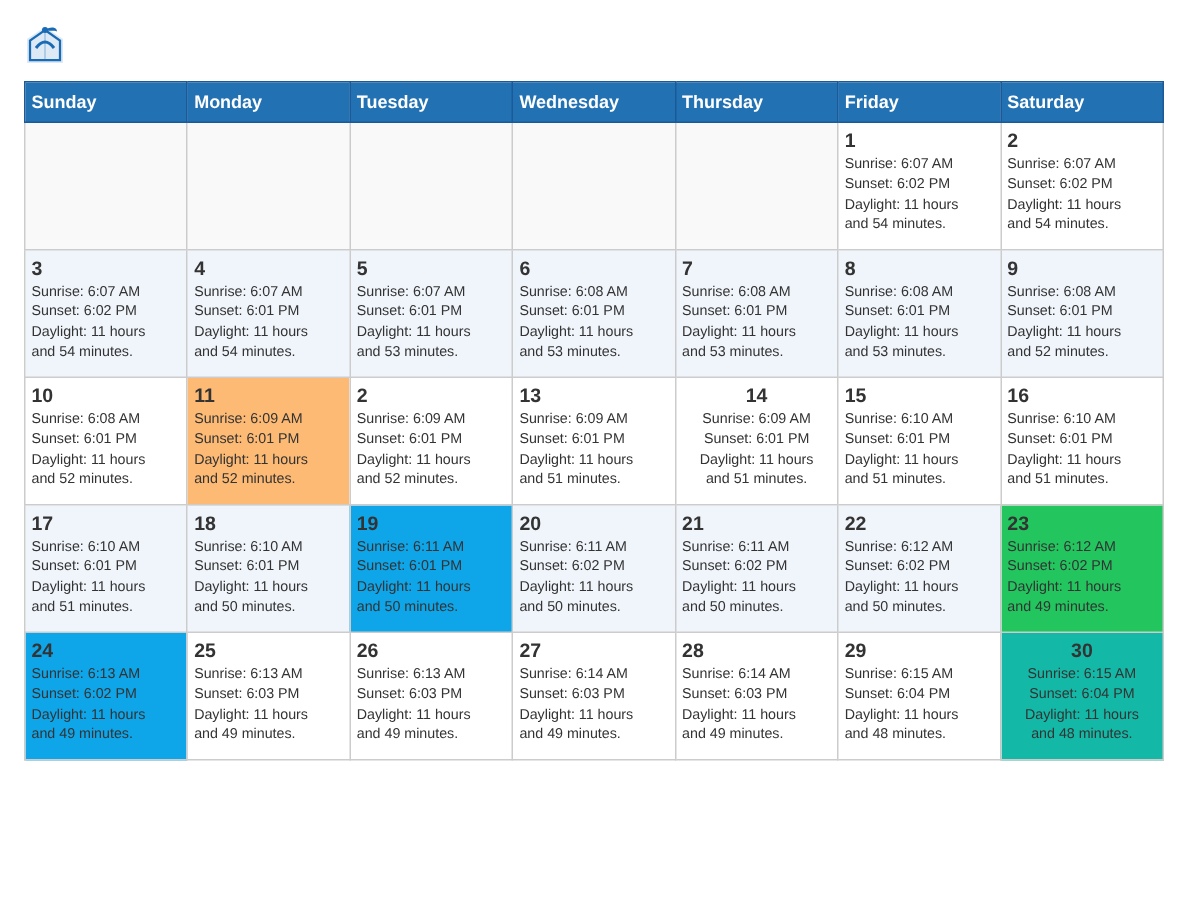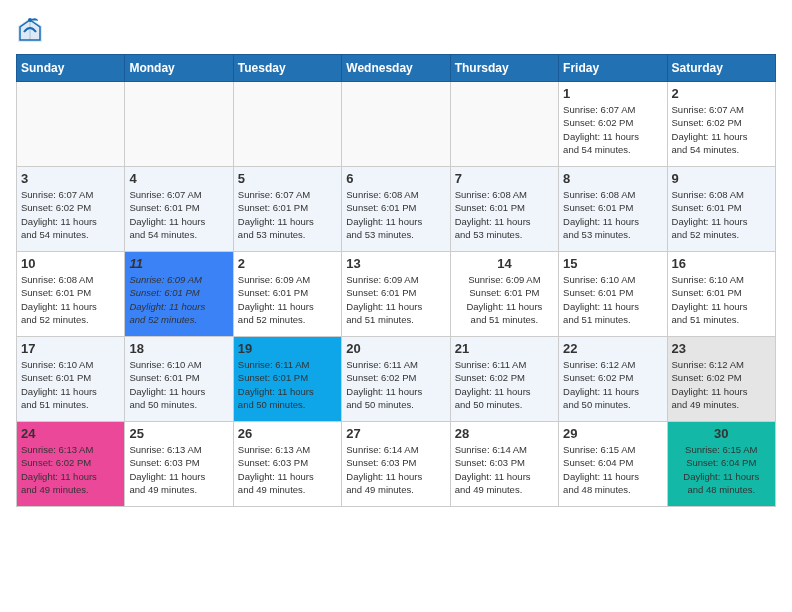--- a/index.html
+++ b/index.html
@@ -201,21 +201,21 @@
         </td>
       </tr>
       <tr class="week-row">
         <td style="background: rgb(255, 255, 255);">
           <span class="day-number">10</span>
           <div class="day-info" style="white-space: pre-line;">Sunrise: 6:08 AM
 Sunset: 6:01 PM
 Daylight: 11 hours
 and 52 minutes.</div>
         </td>
-        <td style="background: #3b82f6; font-style: italic;">
+        <td style="background: #fdba74;">
           <span class="day-number">11</span>
           <div class="day-info" style="white-space: pre-line;">Sunrise: 6:09 AM
 Sunset: 6:01 PM
 Daylight: 11 hours
 and 52 minutes.</div>
         </td>
         <td style="background: rgb(255, 255, 255);">
           <span class="day-number">2</span>
           <div class="day-info" style="white-space: pre-line;">Sunrise: 6:09 AM
 Sunset: 6:01 PM
@@ -287,30 +287,30 @@
 Daylight: 11 hours
 and 50 minutes.</div>
         </td>
         <td style="background: rgb(240, 245, 251);">
           <span class="day-number">22</span>
           <div class="day-info" style="white-space: pre-line;">Sunrise: 6:12 AM
 Sunset: 6:02 PM
 Daylight: 11 hours
 and 50 minutes.</div>
         </td>
-        <td style="background: #e5e5e5;">
+        <td style="background: #22c55e;">
           <span class="day-number">23</span>
           <div class="day-info" style="white-space: pre-line;">Sunrise: 6:12 AM
 Sunset: 6:02 PM
 Daylight: 11 hours
 and 49 minutes.</div>
         </td>
       </tr>
       <tr class="week-row">
-        <td style="background: #ec4899;">
+        <td style="background: #0ea5e9;">
           <span class="day-number">24</span>
           <div class="day-info" style="white-space: pre-line;">Sunrise: 6:13 AM
 Sunset: 6:02 PM
 Daylight: 11 hours
 and 49 minutes.</div>
         </td>
         <td style="background: rgb(255, 255, 255);">
           <span class="day-number">25</span>
           <div class="day-info" style="white-space: pre-line;">Sunrise: 6:13 AM
 Sunset: 6:03 PM

